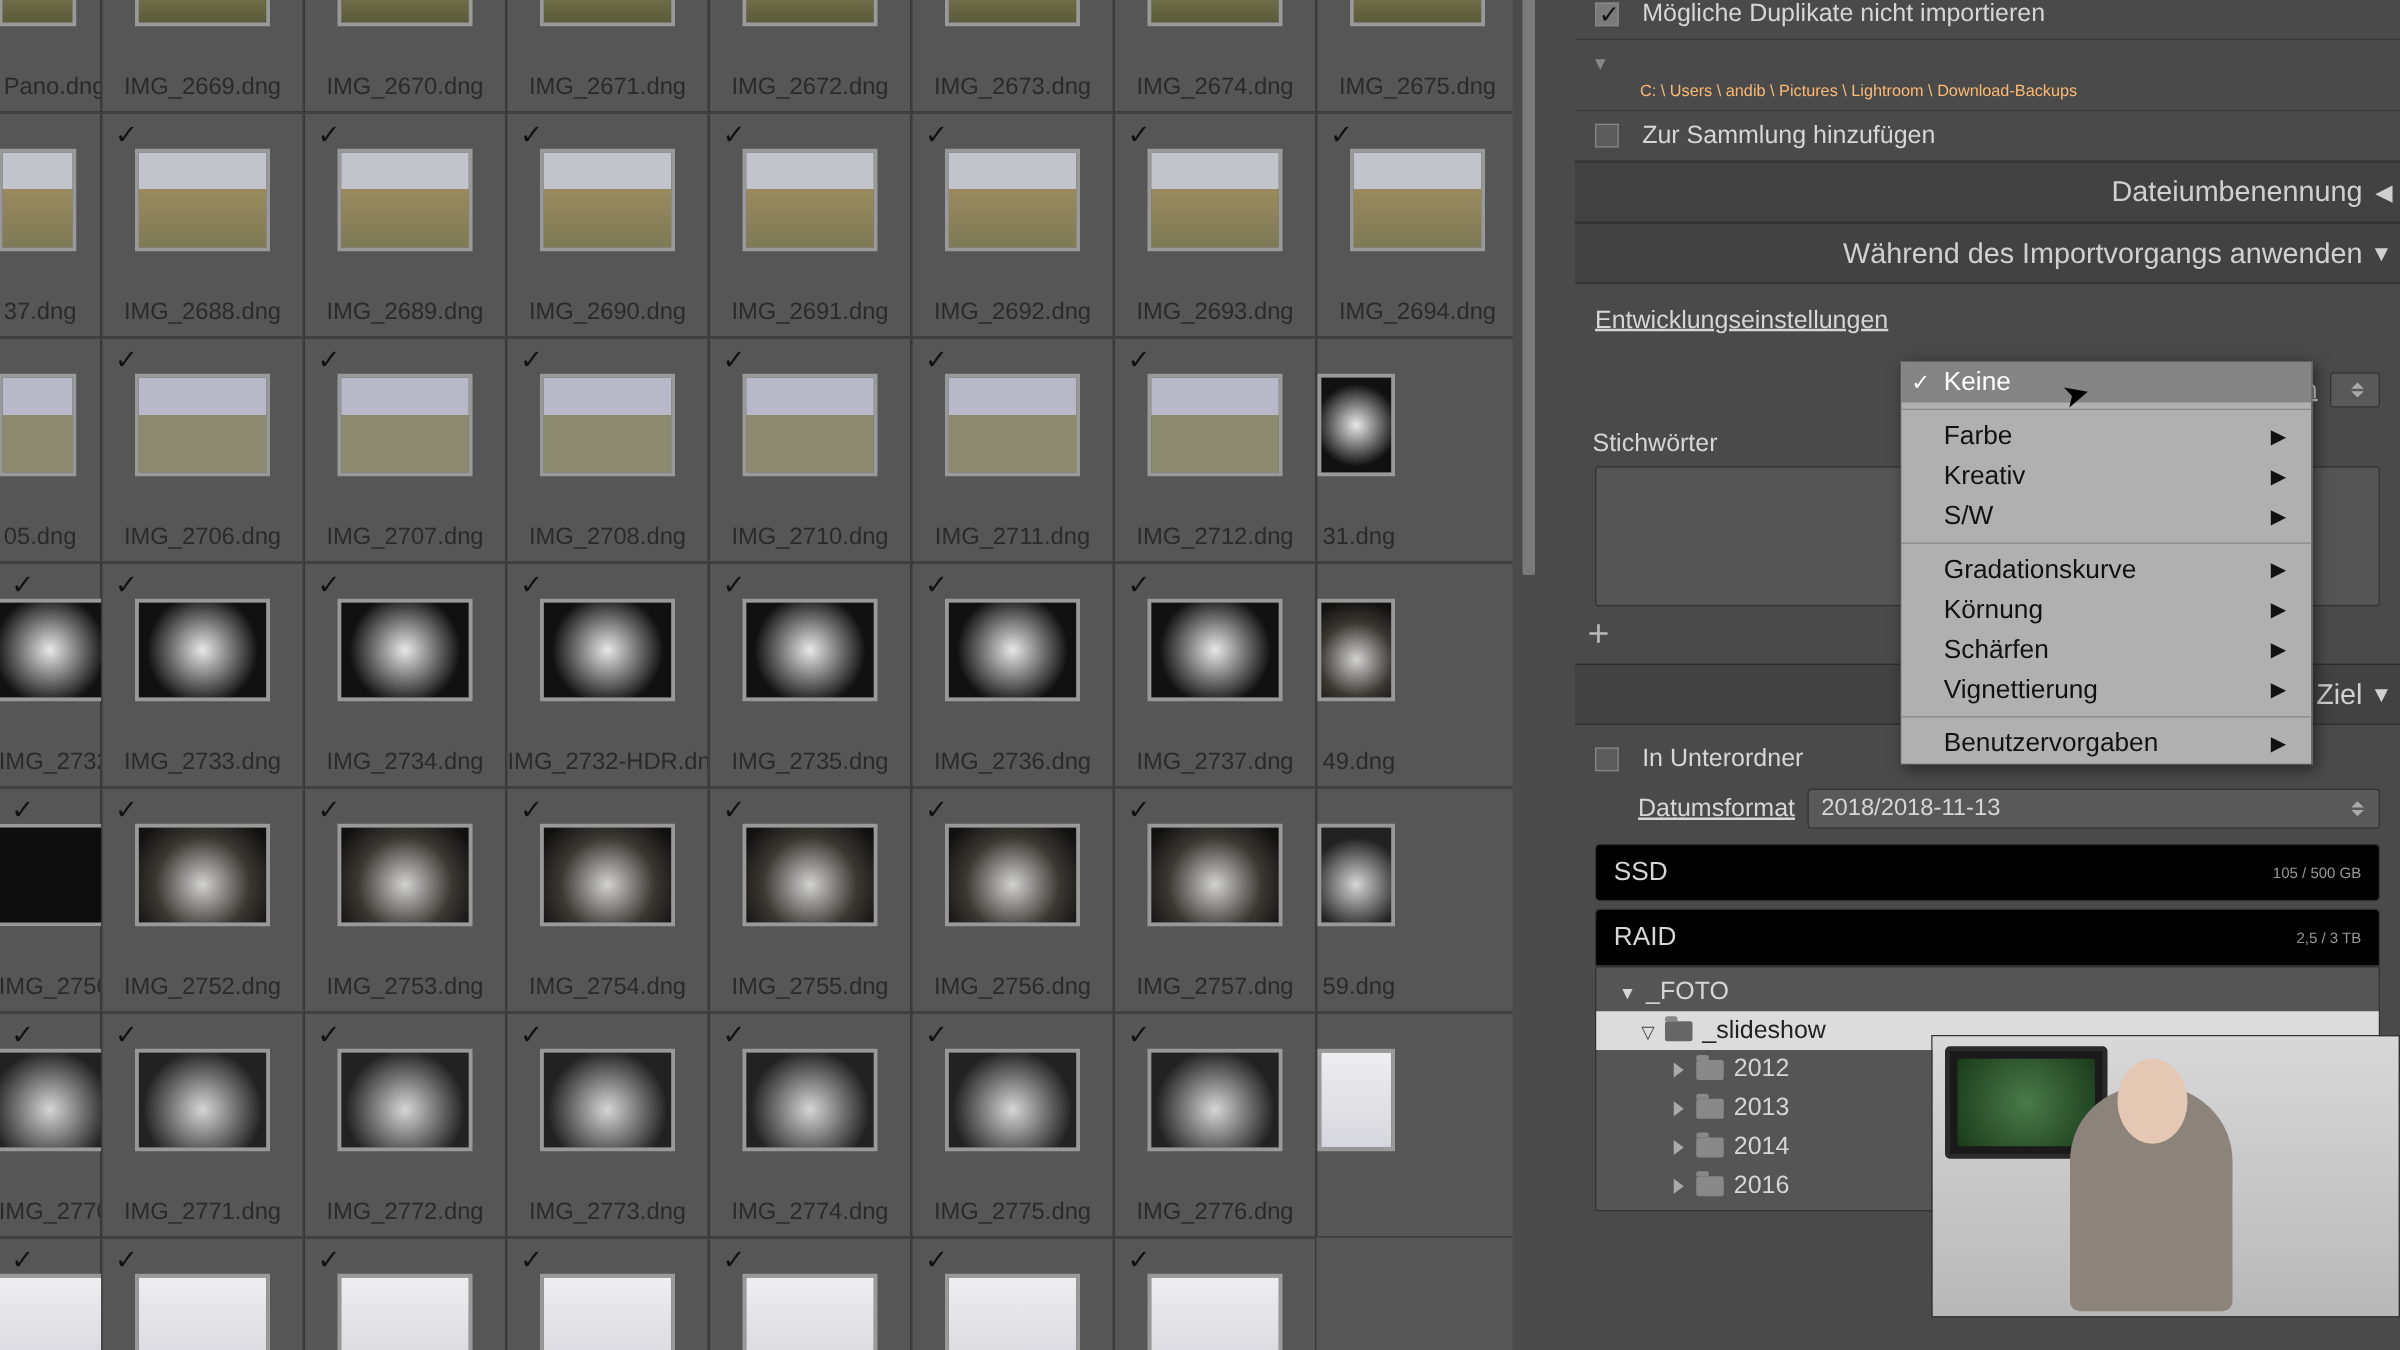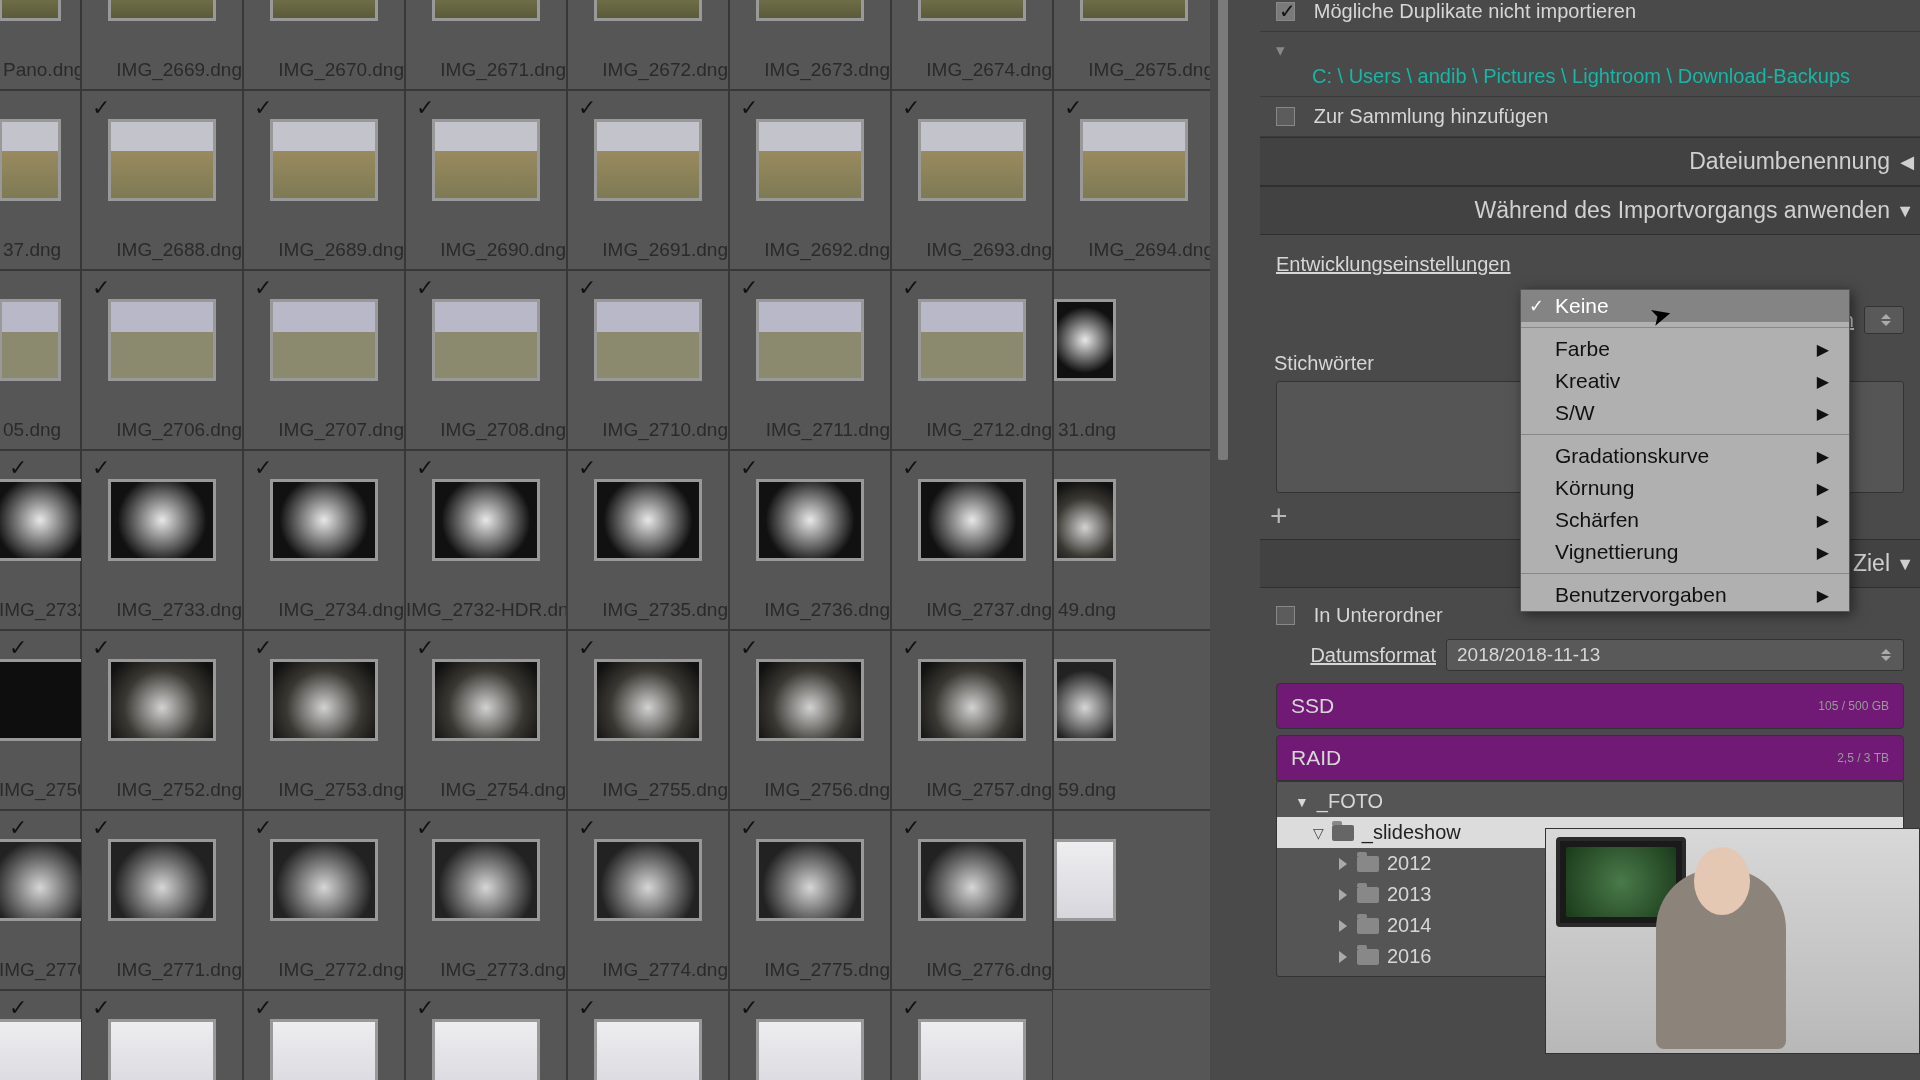--- a/index.html
+++ b/index.html
@@ -87,21 +87,21 @@
   .thumb.t5 { background: #0e0e0e; }
   .thumb.t6 { background: radial-gradient(circle at 50% 60%, #d2d2d2 0%, #3a3832 55%, #111 90%); }
   .thumb.t7 { background: radial-gradient(circle at 50% 60%, #d6d6d6 0%, #222 70%); }
   .thumb.t8 { background: linear-gradient(#eeeef0, #d6d6dd); }
   .thumb.sel { border: 3px solid #fff; outline: 1px solid #e2e2dd; width: 130px; height: 110px; top: 16px; }
   .fname {
     position: absolute;
     bottom: 8px;
     left: 0;
     width: 100%;
-    text-align: right;
+    text-align: center;
     font-size: 19px;
     color: #2a2a2a;
     font-weight: 400;
     white-space: nowrap;
     overflow: hidden;
   }
   .cell.partial .fname { text-align: left; padding-left: 4px; }
   .cell.partial .thumb { left: 0; transform: none; width: 62px; }
 
   
@@ -118,22 +118,22 @@
     background: #5c5c5c;
     vertical-align: middle;
     margin-right: 14px;
   }
   .panel-label {
     font-size: 20px;
     color: #d6d6d6;
     vertical-align: middle;
   }
   .panel-sublabel {
-    font-size: 20px;
-    color: #14b8a6;
+    font-size: 13px;
+    color: #fdba74;
     margin-left: 36px;
     margin-top: 4px;
   }
   .section-header {
     text-align: right;
     font-size: 23px;
     color: #d0d0d0;
     padding: 10px 30px 10px 10px;
     border-top: 1px solid #2f2f2f;
     border-bottom: 1px solid #2f2f2f;
@@ -197,21 +197,21 @@
   }
   .plus-btn {
     position: absolute;
     left: 10px;
     bottom: -40px;
     font-size: 30px;
     color: #b8b8b8;
   }
   .disk-row {
     margin: 6px 8px;
-    background: #701a75;
+    background: #000000;
     border: 1px solid #333;
     border-radius: 4px;
     padding: 10px 14px;
     display: flex;
     justify-content: space-between;
     align-items: center;
     font-size: 21px;
   }
   .disk-sub {
     font-size: 12px;

